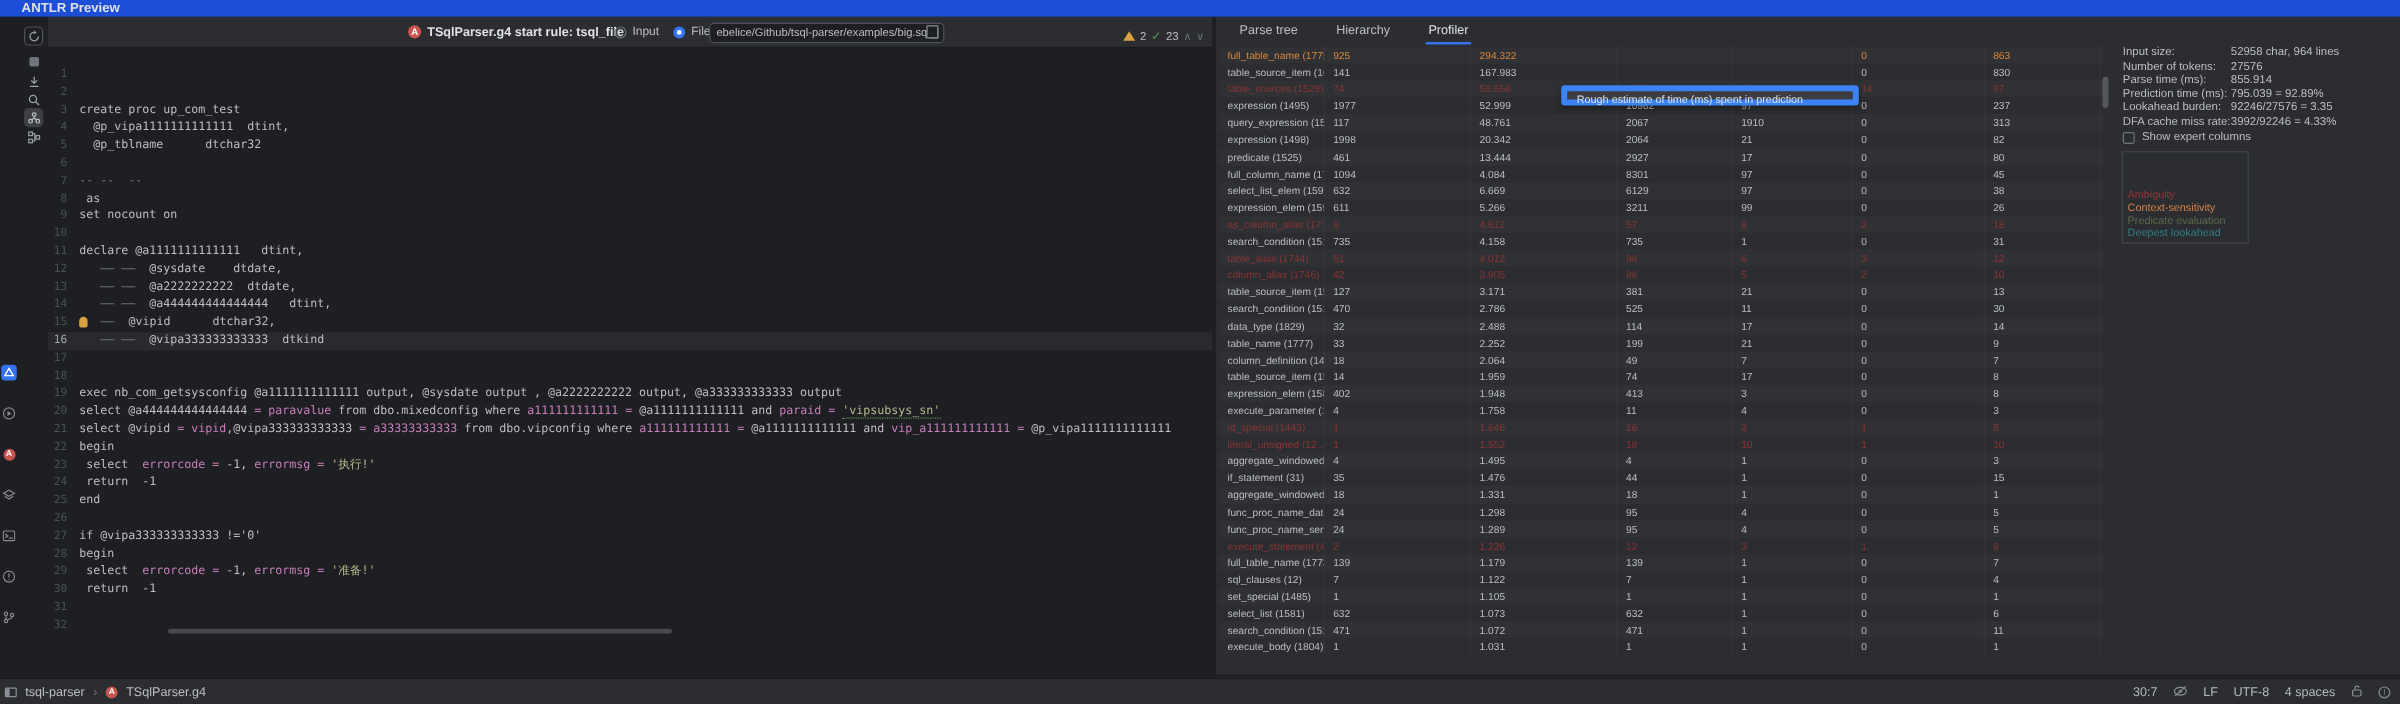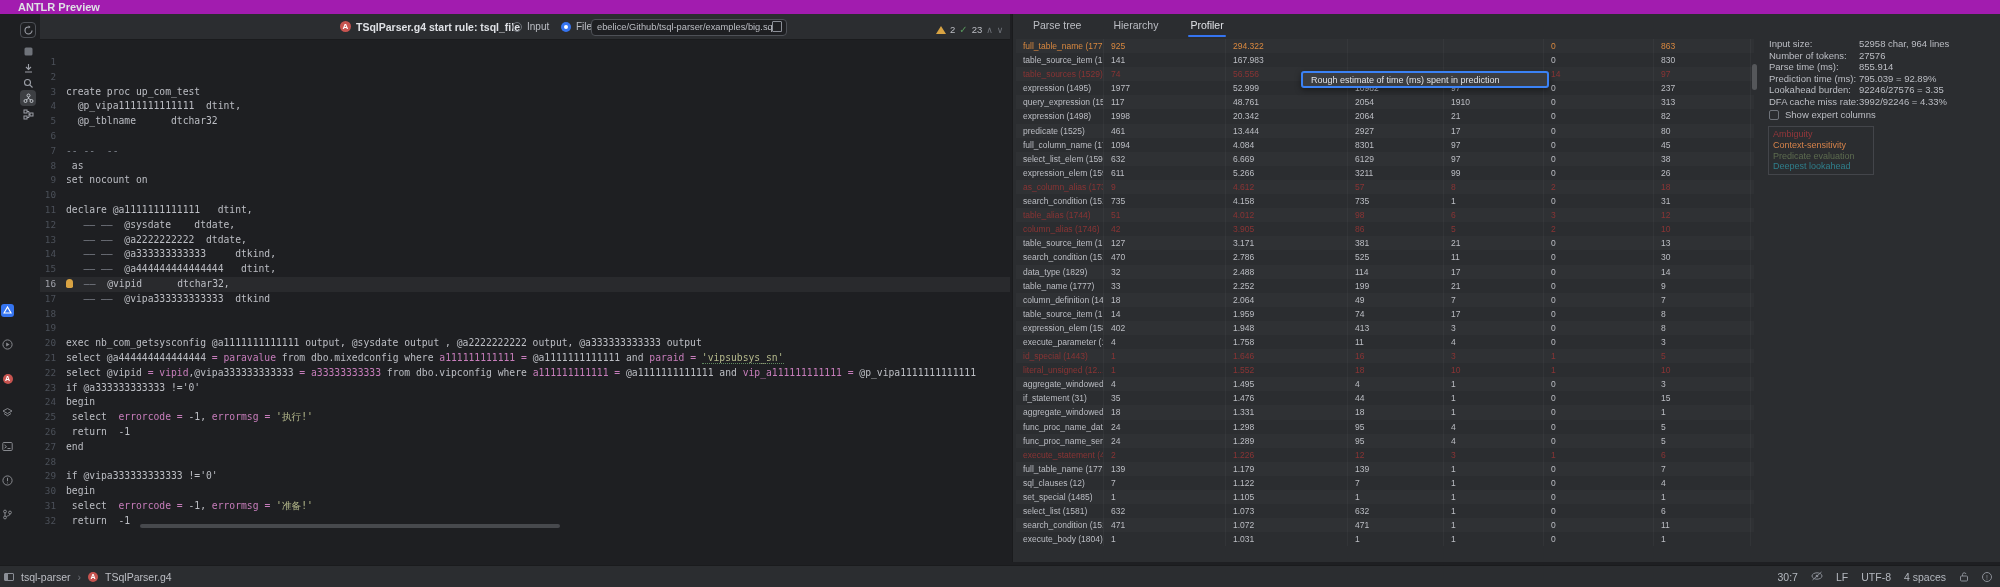--- a/index.html
+++ b/index.html
@@ -1,20 +1,20 @@
 <!DOCTYPE html>
 <html><head>
 <meta charset="utf-8">
 <style>
   * { margin:0; padding:0; box-sizing:border-box; }
   html,body { width:2000px; height:587px; background:#1e1f22; overflow:hidden;
     font-family:"Liberation Sans", sans-serif; color:#bcbec4; }
 
   
-  #title-bar { position:absolute; left:0; top:0; width:2000px; height:14px; background:#a21caf; }
+  #title-bar { position:absolute; left:0; top:0; width:2000px; height:14px; background:#1d4ed8; }
   #panel-title { position:absolute; left:18px; top:1px; font-size:11px; font-weight:bold; color:#dfe1e5; }
 
   
   #activity-bar { position:absolute; left:0; top:14px; width:15px; height:548px; background:#1e1f22; }
   .act-icon { position:absolute; left:1px; width:13px; height:13px; display:flex; align-items:center; justify-content:center; color:#87898e; font-size:9px; }
   .act-icon.active { background:#3574f0; border-radius:3px; color:#fff; }
   .antlr-dot { width:10px; height:10px; border-radius:50%; background:#c75450; color:#fff; font-size:7px; font-weight:bold; display:flex; align-items:center; justify-content:center; }
 
   
   #preview-toolbar { position:absolute; left:15px; top:14px; width:25px; height:548px; background:#1e1f22; }
@@ -66,21 +66,21 @@
   .c0{width:88px;} .c1{width:122px;} .c2{width:122px;} .c3{width:96px;} .c4{width:100px;} .c5{width:110px;} .c6{width:97px;}
   #phead > div, .prow > div { padding-left:7px; white-space:nowrap; overflow:hidden; }
   #prows { position:relative; }
   .prow { display:flex; height:14.1px; line-height:14.1px; font-size:8.5px; color:#bcbec4; }
   .prow:nth-child(odd) { background:rgba(255,255,255,0.022); }
   .prow > div { border-right:1px solid rgba(255,255,255,0.035); }
   .prow.orange { color:#d9883f; }
   .prow.red { color:#8a3434; }
   #vscroll { position:absolute; left:739px; top:50px; width:5px; height:26px; background:#55575a; border-radius:3px; }
 
-  #tooltip { position:absolute; left:288px; top:57px; width:248px; height:17px; background:#3b3d41; border:2px solid #3b82f6; border-radius:3px; font-size:9px; color:#dfe1e5; line-height:15px; padding-left:8px; box-shadow:0 2px 6px rgba(0,0,0,0.4); white-space:nowrap; z-index:5; }
+  #tooltip { position:absolute; left:288px; top:57px; width:248px; height:17px; background:#3b3d41; border:5px solid #3b82f6; border-radius:3px; font-size:9px; color:#dfe1e5; line-height:15px; padding-left:8px; box-shadow:0 2px 6px rgba(0,0,0,0.4); white-space:nowrap; z-index:5; }
 
   #stats { position:absolute; left:756px; top:24px; width:228px; font-size:9.5px; }
   .stat-row { display:flex; height:11.6px; line-height:11.6px; }
   .stat-label { width:90px; color:#bcbec4; white-space:nowrap; }
   .stat-value { color:#bcbec4; white-space:nowrap; }
   #expert-row { position:absolute; left:756px; top:95px; display:flex; align-items:center; gap:6px; font-size:9.5px; }
   #expert-box { width:10px; height:10px; border:1px solid #6f737a; border-radius:2px; background:transparent; }
   #legend { position:absolute; left:755px; top:112px; width:106px; border:1px solid #43454a; padding:2px 4px; }
   .leg-item { height:10.8px; line-height:10.8px; font-size:9px; white-space:nowrap; }
 
@@ -247,30 +247,28 @@
       <div class="cl"><span>  @p_vipa1111111111111  dtint,</span></div>
       <div class="cl"><span>  @p_tblname      dtchar32</span></div>
       <div class="cl"></div>
       <div class="cl"><span class="seg-d">-- --  --</span></div>
       <div class="cl"><span> as</span></div>
       <div class="cl"><span>set nocount on</span></div>
       <div class="cl"></div>
       <div class="cl"><span>declare @a1111111111111   dtint,</span></div>
       <div class="cl"><span class="seg-d">   —— ——  </span><span>@sysdate    dtdate,</span></div>
       <div class="cl"><span class="seg-d">   —— ——  </span><span>@a2222222222  dtdate,</span></div>
-      <div class="cl"><span class="seg-d">   —— ——  </span><span>@a333333333333     dtkind,</span></div>
       <div class="cl"><span class="seg-d">   —— ——  </span><span>@a444444444444444   dtint,</span></div>
       <div class="cl"><span class="bulb"></span><span class="seg-d"> ——  </span><span>@vipid      dtchar32,</span></div>
       <div class="cl"><span class="seg-d">   —— ——  </span><span>@vipa333333333333  dtkind</span></div>
       <div class="cl"></div>
       <div class="cl"></div>
       <div class="cl"><span>exec nb_com_getsysconfig @a1111111111111 output, @sysdate output , @a2222222222 output, @a333333333333 output</span></div>
       <div class="cl"><span>select @a444444444444444 </span><span class="seg-m">=</span><span> </span><span class="seg-m">paravalue</span><span> from dbo.mixedconfig where </span><span class="seg-m">a111111111111</span><span> </span><span class="seg-m">=</span><span> @a1111111111111 and </span><span class="seg-m">paraid</span><span> </span><span class="seg-m">=</span><span> </span><span class="seg-su">'vipsubsys_sn'</span></div>
       <div class="cl"><span>select @vipid </span><span class="seg-m">=</span><span> </span><span class="seg-m">vipid</span><span>,@vipa333333333333 </span><span class="seg-m">=</span><span> </span><span class="seg-m">a33333333333</span><span> from dbo.vipconfig where </span><span class="seg-m">a111111111111</span><span> </span><span class="seg-m">=</span><span> @a1111111111111 and </span><span class="seg-m">vip_a111111111111</span><span> </span><span class="seg-m">=</span><span> @p_vipa1111111111111</span></div>
-      <div class="cl"><span>if @a333333333333 !='0'</span></div>
       <div class="cl"><span>begin</span></div>
       <div class="cl"><span> select  </span><span class="seg-m">errorcode</span><span> </span><span class="seg-m">=</span><span> -1, </span><span class="seg-m">errormsg</span><span> </span><span class="seg-m">=</span><span> </span><span class="seg-s">'执行!'</span></div>
       <div class="cl"><span> return  -1</span></div>
       <div class="cl"><span>end</span></div>
       <div class="cl"></div>
       <div class="cl"><span>if @vipa333333333333 !='0'</span></div>
       <div class="cl"><span>begin</span></div>
       <div class="cl"><span> select  </span><span class="seg-m">errorcode</span><span> </span><span class="seg-m">=</span><span> -1, </span><span class="seg-m">errormsg</span><span> </span><span class="seg-m">=</span><span> </span><span class="seg-s">'准备!'</span></div>
       <div class="cl"><span> return  -1</span></div>
       <div class="cl"></div>
@@ -319,21 +317,21 @@
           <div class="c2">52.999</div>
           <div class="c3">10982</div>
           <div class="c4">97</div>
           <div class="c5">0</div>
           <div class="c6">237</div>
         </div>
         <div class="prow">
           <div class="c0">query_expression (1527)</div>
           <div class="c1">117</div>
           <div class="c2">48.761</div>
-          <div class="c3">2054</div>
+          <div class="c3">2067</div>
           <div class="c4">1910</div>
           <div class="c5">0</div>
           <div class="c6">313</div>
         </div>
         <div class="prow">
           <div class="c0">expression (1498)</div>
           <div class="c1">1998</div>
           <div class="c2">20.342</div>
           <div class="c3">2064</div>
           <div class="c4">21</div>
@@ -638,21 +636,21 @@
       <div class="stat-row">
         <div class="stat-label">DFA cache miss rate:</div>
         <div class="stat-value">3992/92246 = 4.33%</div>
       </div>
     </div>
   <div id="expert-row">
     <div id="expert-box"></div>
     <span>Show expert columns</span>
   </div>
   <div id="legend">
-      <div class="leg-item" style="color: rgb(148, 55, 59);">Ambiguity</div>
+      <div class="leg-item" style="color: rgb(148, 55, 59); margin-top: 28px;">Ambiguity</div>
       <div class="leg-item" style="color: rgb(213, 130, 74);">Context-sensitivity</div>
       <div class="leg-item" style="color: rgb(92, 107, 79);">Predicate evaluation</div>
       <div class="leg-item" style="color: rgb(47, 126, 138);">Deepest lookahead</div>
     </div>
 </div>
 
 <div id="status-bar">
   <div id="sb-left">
     <span class="panel-glyph"></span>
     <span>tsql-parser</span>

